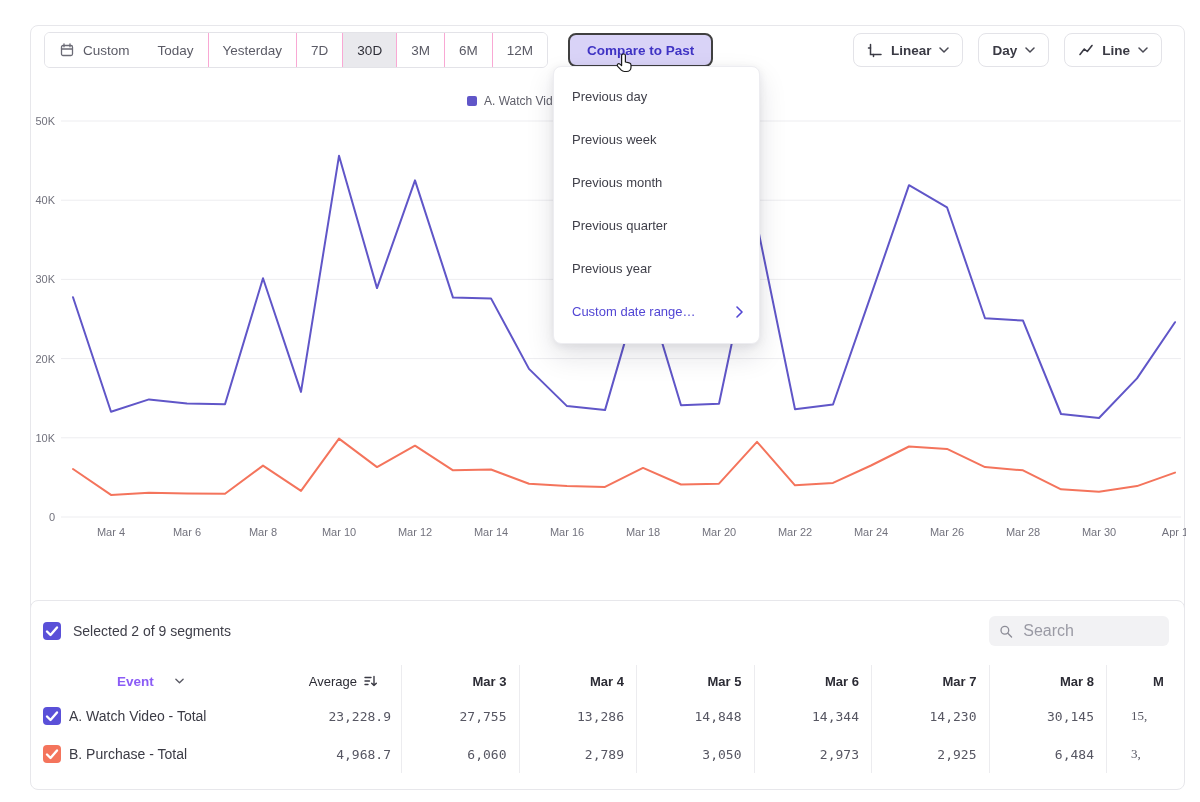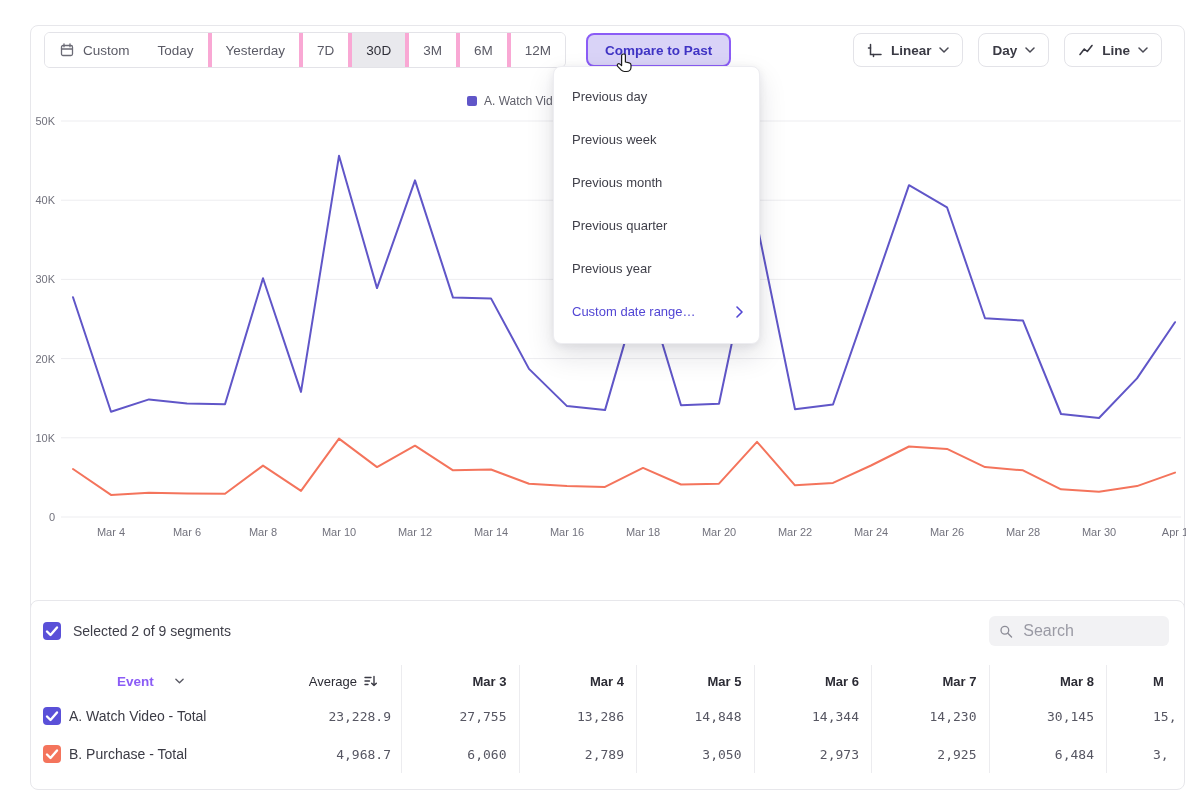--- a/index.html
+++ b/index.html
@@ -4,24 +4,24 @@
 <style>
   html,body{margin:0;padding:0;}
   body{width:1200px;height:802px;position:relative;background:#fff;font-family:"Liberation Sans",sans-serif;overflow:hidden;}
   .card{position:absolute;background:#fff;border:1px solid #e7e7eb;border-radius:8px;box-sizing:border-box;}
   #chart-card{left:30px;top:25px;width:1155px;height:598px;}
   #segments-card{left:30px;top:600px;width:1155px;height:190px;}
 
   
   .toolbar{position:absolute;left:13px;right:22px;top:6px;height:36px;display:flex;align-items:center;}
   .seg-group{display:flex;align-items:stretch;height:34px;border:1px solid #e3e3e8;border-radius:6px;overflow:hidden;background:#fff;}
-  .seg-btn{display:flex;align-items:center;gap:8px;padding:0 14px;font-size:13.5px;color:#5b5b66;background:#fff;border:none;border-left:4px solid #f9a8d4;font-family:inherit;cursor:pointer;white-space:nowrap;}
+  .seg-btn{display:flex;align-items:center;gap:8px;padding:0 14px;font-size:13.5px;color:#5b5b66;background:#fff;border:none;border-left:1px solid #f9a8d4;font-family:inherit;cursor:pointer;white-space:nowrap;}
   .seg-btn:first-child{border-left:none;}
   .seg-btn.selected{background:#e9e9ed;color:#2f2f38;font-weight:500;}
-  .compare-btn{margin-left:20px;height:34px;padding:0 17px;border-radius:8px;background:#d9d3f7;border:2px solid #8b5cf6;color:#3f33c4;font-size:13.5px;font-weight:700;font-family:inherit;cursor:pointer;white-space:nowrap;}
+  .compare-btn{margin-left:20px;height:34px;padding:0 17px;border-radius:8px;background:#d9d3f7;border:2px solid #404040;color:#3f33c4;font-size:13.5px;font-weight:700;font-family:inherit;cursor:pointer;white-space:nowrap;}
   .right-group{margin-left:auto;display:flex;gap:15px;}
   .btn{display:flex;align-items:center;gap:8px;height:34px;padding:0 13px;background:#fff;border:1px solid #e3e3e8;border-radius:8px;font-size:13.5px;font-weight:600;color:#3a3a44;font-family:inherit;cursor:pointer;white-space:nowrap;}
   .ic,.chev{display:block;flex:none;}
 
   
   .legend{position:absolute;left:0;right:0;top:68px;display:flex;justify-content:center;gap:28px;z-index:1;}
   .legend-item{display:flex;align-items:center;gap:7px;cursor:pointer;}
   .legend-square{width:10px;height:10px;border-radius:2px;}
   .legend-label{font-size:12px;color:#5f5f6a;}
   .chart-svg{position:absolute;left:0;top:40px;}
@@ -46,21 +46,21 @@
   .table{position:absolute;left:0;right:0;top:64px;display:grid;grid-template-columns:26px 222px 110px repeat(6,117.5px) minmax(0,1fr);padding-left:12px;}
   .th{height:32px;display:flex;align-items:center;font-size:13px;box-sizing:border-box;}
   .td{height:38px;display:flex;align-items:center;font-size:14px;color:#3b3b45;box-sizing:border-box;}
   .date-th{justify-content:flex-end;padding-right:12px;font-weight:700;color:#2c2c35;border-left:1px solid #ececef;}
   .date-th.last-col{justify-content:flex-start;padding-left:46px;padding-right:0;}
   .event-th{gap:21px;font-size:13.5px;font-weight:600;color:#8b5cf6;cursor:pointer;margin-left:48px;}
   .avg-th{justify-content:flex-end;gap:6px;padding-right:24px;font-weight:400;color:#2c2c35;cursor:pointer;}
   .num{font-family:"DejaVu Sans Mono","Liberation Mono",monospace;font-size:13px;color:#565662;}
   .avg-cell{justify-content:flex-end;padding-right:10px;text-align:right;}
   .date-cell{justify-content:flex-end;padding-right:12px;border-left:1px solid #ececef;white-space:nowrap;overflow:hidden;}
-  .date-cell.last-col{justify-content:flex-start;padding-left:46px;padding-right:0;}
+  .date-cell.last-col{justify-content:flex-start;padding-left:24px;padding-right:0;font-family:Liberation Serif, serif;}
   .cb-cell{justify-content:flex-start;}
 </style>
 </head>
 <body>
 
 <div class="card" id="chart-card">
   <div class="toolbar">
     <div class="seg-group">
       <button class="seg-btn">
         <svg class="ic" width="16" height="16" viewBox="0 0 16 16">

